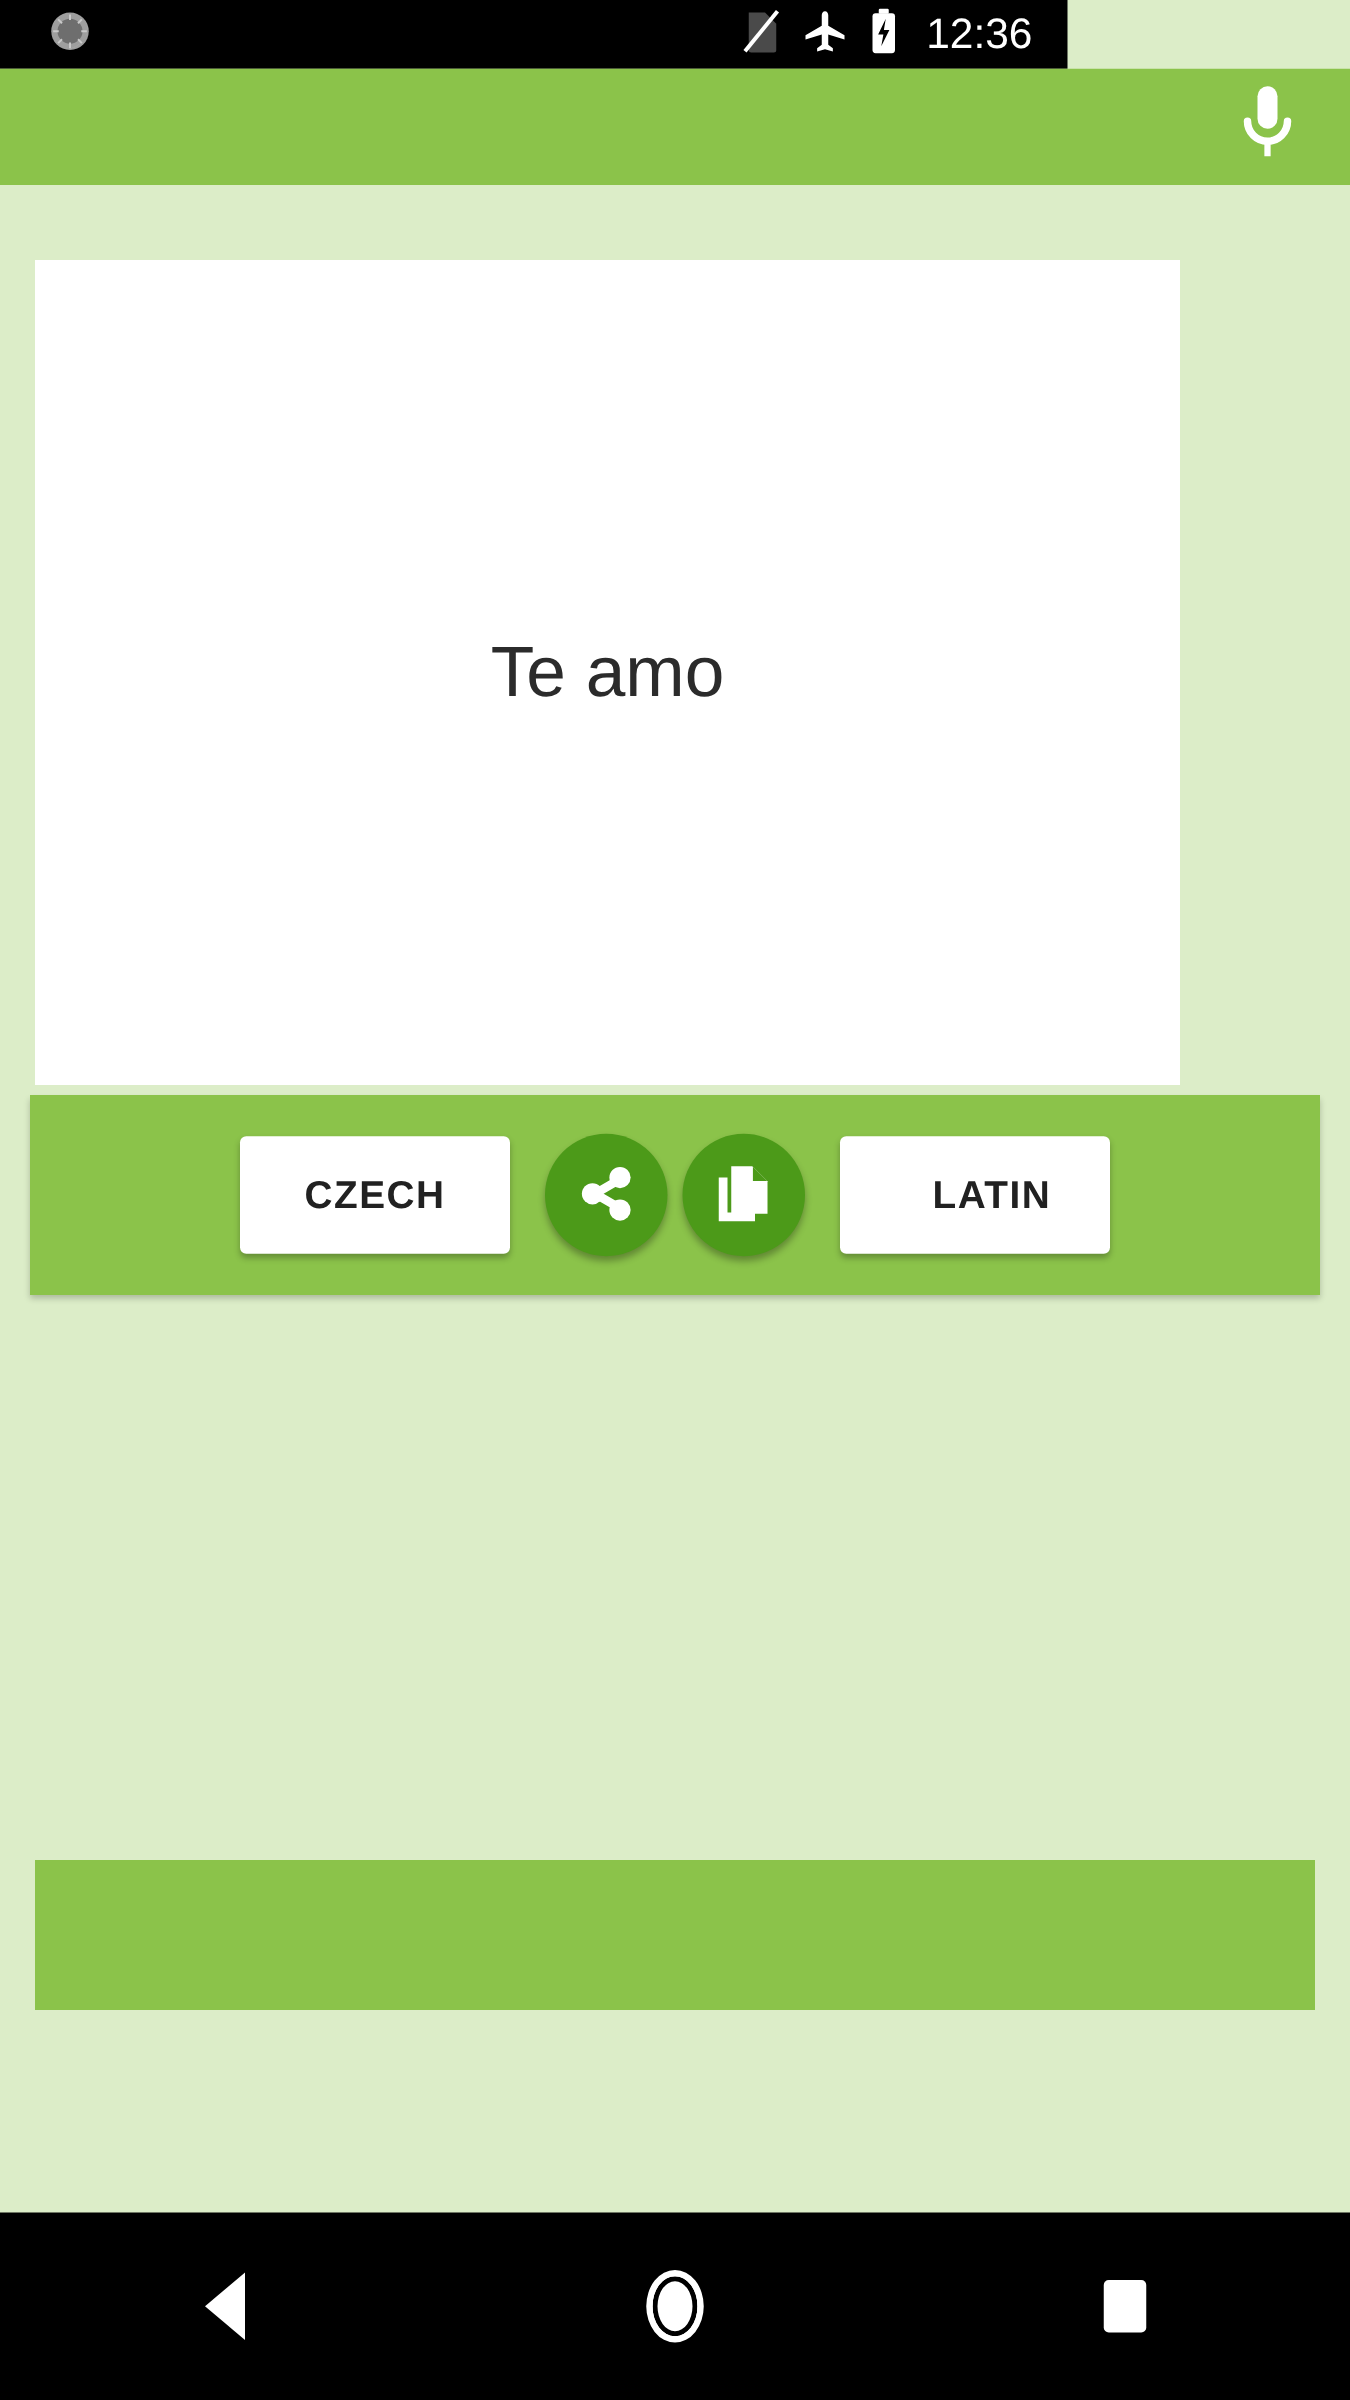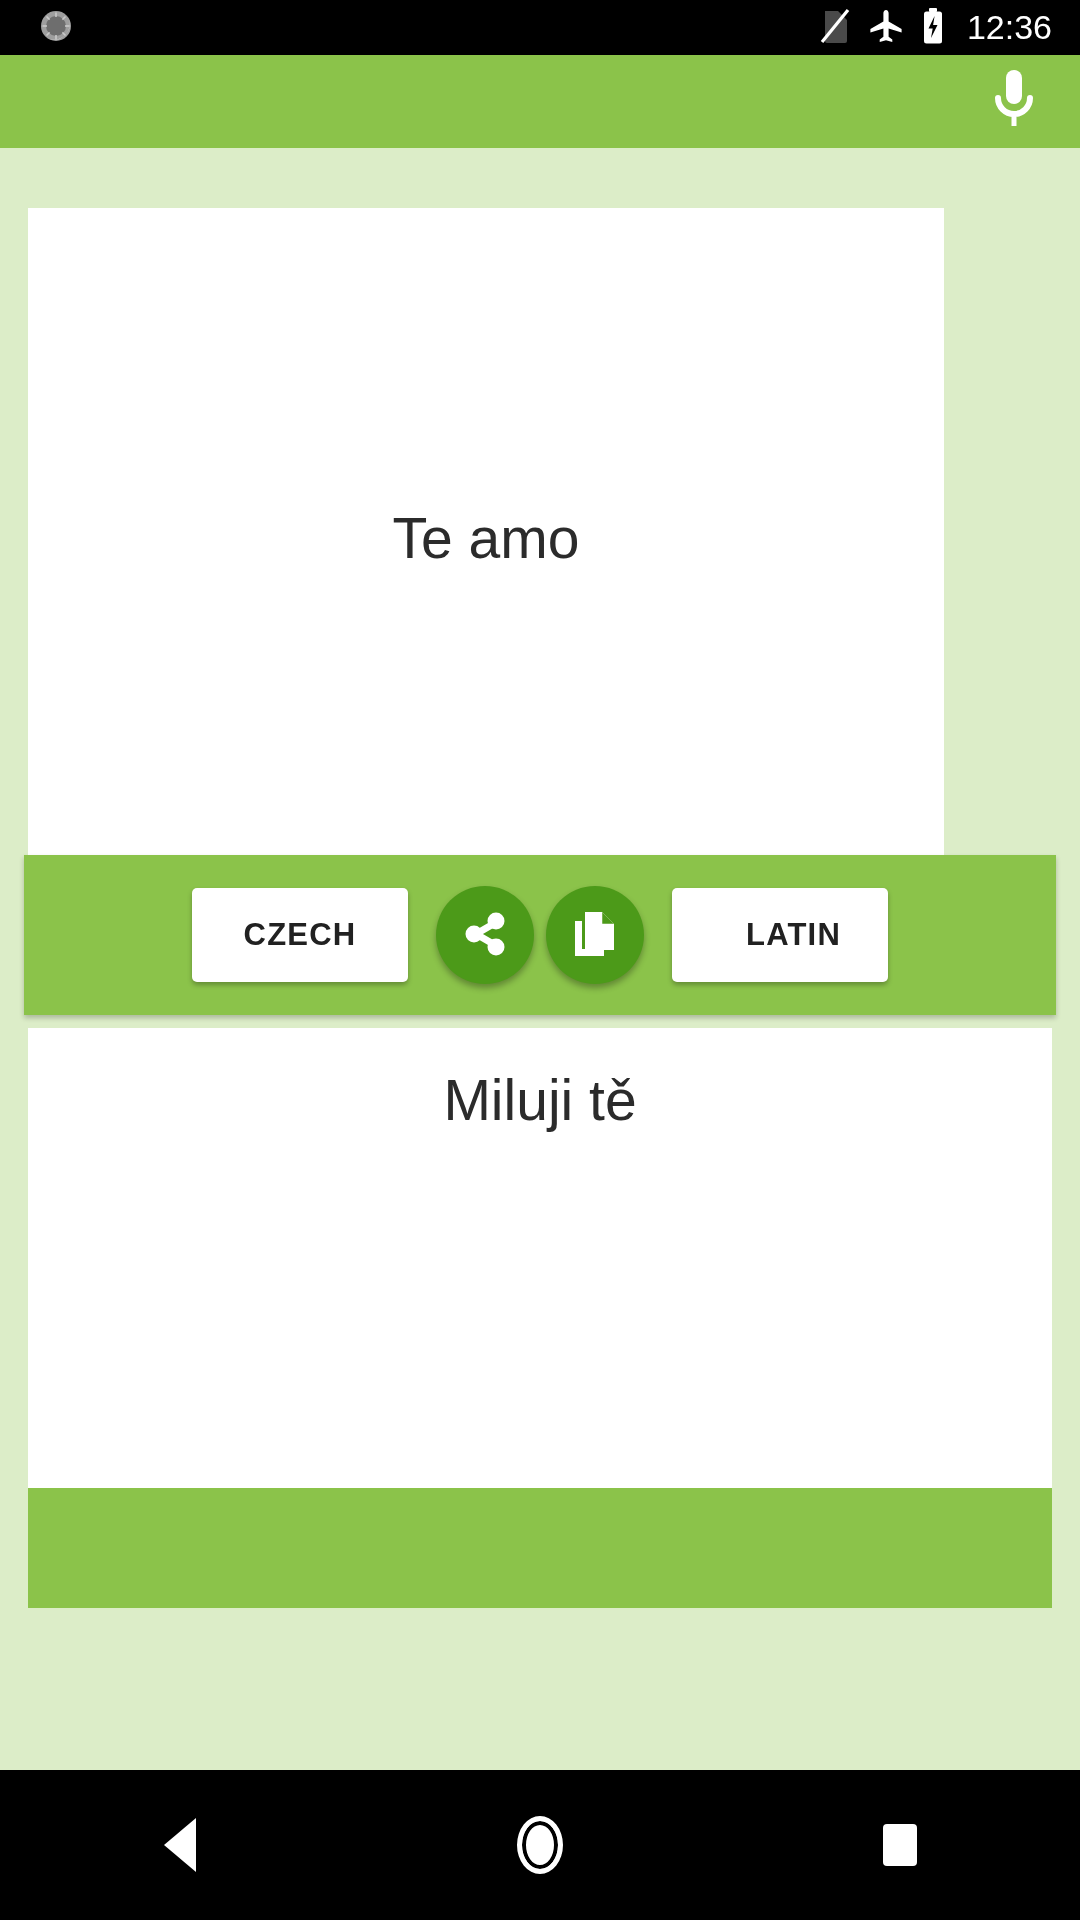--- a/index.html
+++ b/index.html
@@ -15,21 +15,21 @@
   #screen {
     position:relative;
     width:1080px;
     height:1920px;
     background:#DCEDC8;
   }
 
   
   #status-bar {
     position:absolute; top:0; left:0;
-    width:1080px; height:55px;
+    width:854px; height:55px;
     background:#000000;
     display:flex; align-items:center;
   }
   #status-left {
     display:flex; align-items:center;
     padding-left:36px;
   }
   #status-right {
     margin-left:auto;
     display:flex; align-items:center;
@@ -82,21 +82,21 @@
     color:#2b2b2b;
     text-align:center;
     line-height:1.2;
     padding:0 40px;
     font-family:"Liberation Sans", sans-serif;
   }
 
   
   #action-bar {
     position:absolute;
-    left:24px; top:707px;
+    left:24px; top:728px;
     width:1032px; height:160px;
     background:#8BC34A;
     box-shadow:0 3px 5px rgba(0,0,0,0.22);
     display:flex; align-items:center; justify-content:center;
     gap:0px;
   }
 
   .lang-button {
     width:216px; height:94px;
     background:#FFFFFF;
@@ -287,23 +287,20 @@
           </svg>
         </span>
       </button>
 
       <button id="target-lang-button" class="lang-button">
         <span>LATIN</span>
       </button>
 
     </div>
 
-    <div id="target-card">
-      <div id="target-text">Miluji tě</div>
-    </div>
 
     <div id="bottom-panel"></div>
 
   </div>
 
   <div id="nav-bar">
     <div class="nav-slot">
       <span id="nav-back-icon"></span>
     </div>
     <div class="nav-slot">

